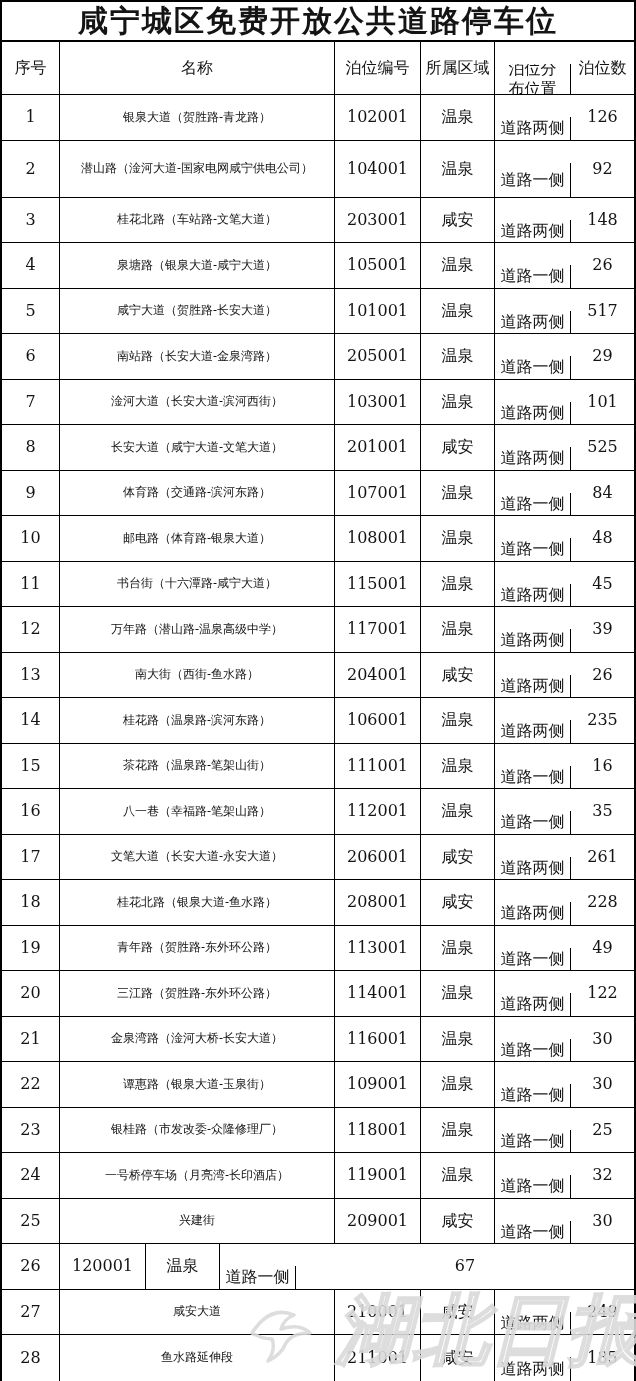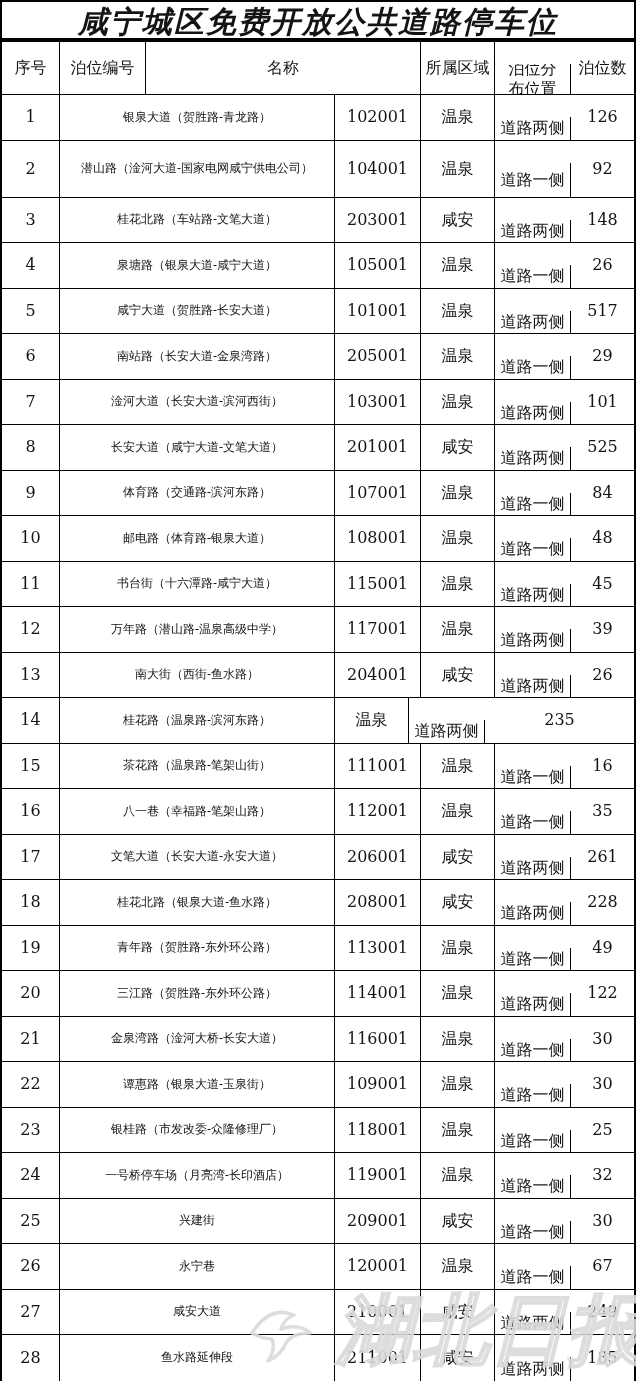--- a/index.html
+++ b/index.html
@@ -16,25 +16,24 @@
     overflow: hidden;
   }
   .table-wrap {
     position: absolute;
     left: 0; top: 0;
     width: 636px;
     border: 2px solid #000;
   }
   .title-row {
     height: 40px;
-    border-bottom: 4px solid #000000;
+    border-bottom: 2px solid #000000;
     display: flex;
-    align-items: flex-start;
+    align-items: center;
     justify-content: center;
-    font-style: italic;
   }
   .title-row .title-text {
     font-family: "DejaVu Serif", "Liberation Serif", serif;
     font-weight: bold;
     font-size: 30px;
     letter-spacing: 2px;
     white-space: nowrap;
   }
   .row {
     display: flex;
@@ -94,22 +93,22 @@
 <div class="page">
 
   <div class="table-wrap">
 
     <div class="title-row">
       <span class="title-text">咸宁城区免费开放公共道路停车位</span>
     </div>
 
     <div class="row header">
       <div class="cell c-no">序号</div>
+      <div class="cell c-name">名称</div>
       <div class="cell c-berth">泊位编号</div>
-      <div class="cell c-name">名称</div>
       <div class="cell c-district">所属区域</div>
       <div class="cell c-position">泊位分布位置</div>
       <div class="cell c-count">泊位数</div>
     </div>
 
     <div id="table-body">
   <div class="row">
     <div class="cell c-no">1</div>
     <div class="cell c-name">银泉大道（贺胜路-青龙路）</div>
     <div class="cell c-berth">102001</div>
@@ -222,20 +221,21 @@
     <div class="cell c-name">南大街（西街-鱼水路）</div>
     <div class="cell c-berth">204001</div>
     <div class="cell c-district">咸安</div>
     <div class="cell c-position">道路两侧</div>
     <div class="cell c-count">26</div>
   </div>
 
   <div class="row">
     <div class="cell c-no">14</div>
     <div class="cell c-name">桂花路（温泉路-滨河东路）</div>
+    <div class="cell c-berth">106001</div>
     <div class="cell c-district">温泉</div>
     <div class="cell c-position">道路两侧</div>
     <div class="cell c-count">235</div>
   </div>
 
   <div class="row">
     <div class="cell c-no">15</div>
     <div class="cell c-name">茶花路（温泉路-笔架山街）</div>
     <div class="cell c-berth">111001</div>
     <div class="cell c-district">温泉</div>
@@ -328,21 +328,20 @@
     <div class="cell c-no">25</div>
     <div class="cell c-name">兴建街</div>
     <div class="cell c-berth">209001</div>
     <div class="cell c-district">咸安</div>
     <div class="cell c-position">道路一侧</div>
     <div class="cell c-count">30</div>
   </div>
 
   <div class="row">
     <div class="cell c-no">26</div>
-    <div class="cell c-name">永宁巷</div>
     <div class="cell c-berth">120001</div>
     <div class="cell c-district">温泉</div>
     <div class="cell c-position">道路一侧</div>
     <div class="cell c-count">67</div>
   </div>
 
   <div class="row">
     <div class="cell c-no">27</div>
     <div class="cell c-name">咸安大道</div>
     <div class="cell c-berth">210001</div>

